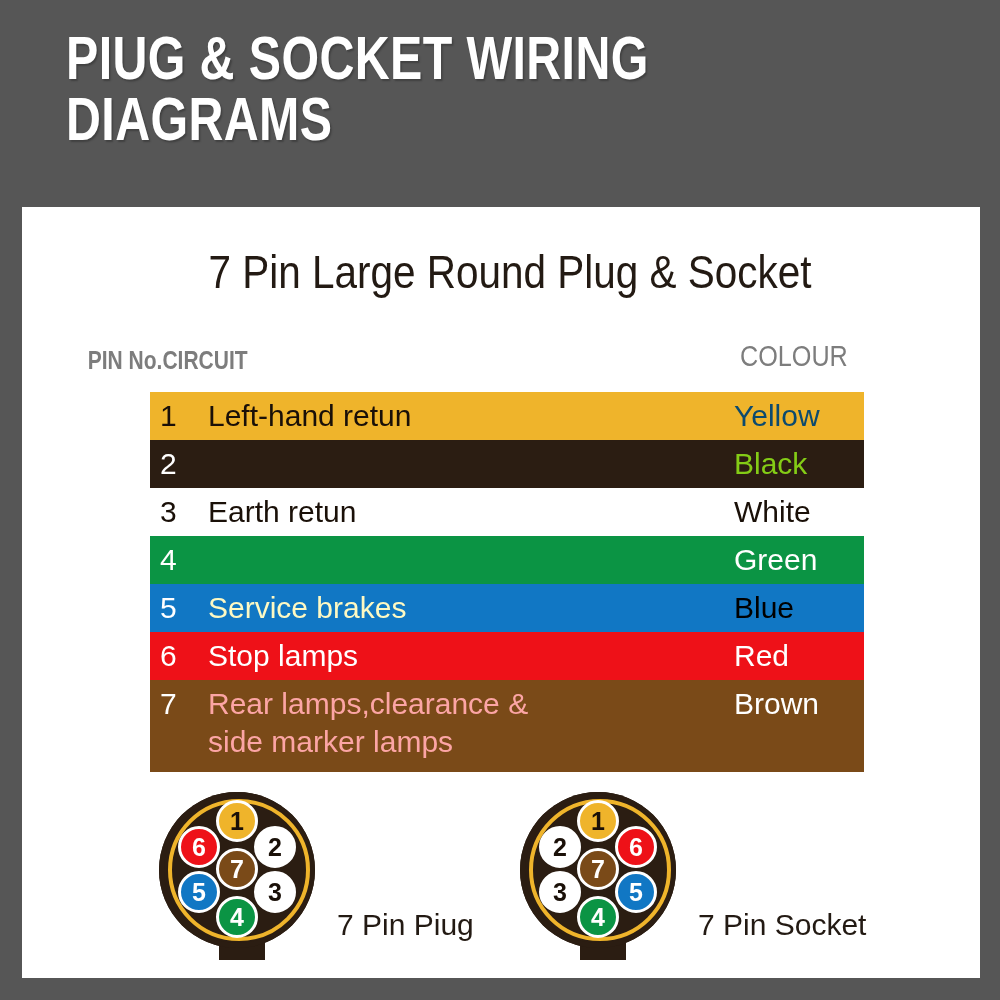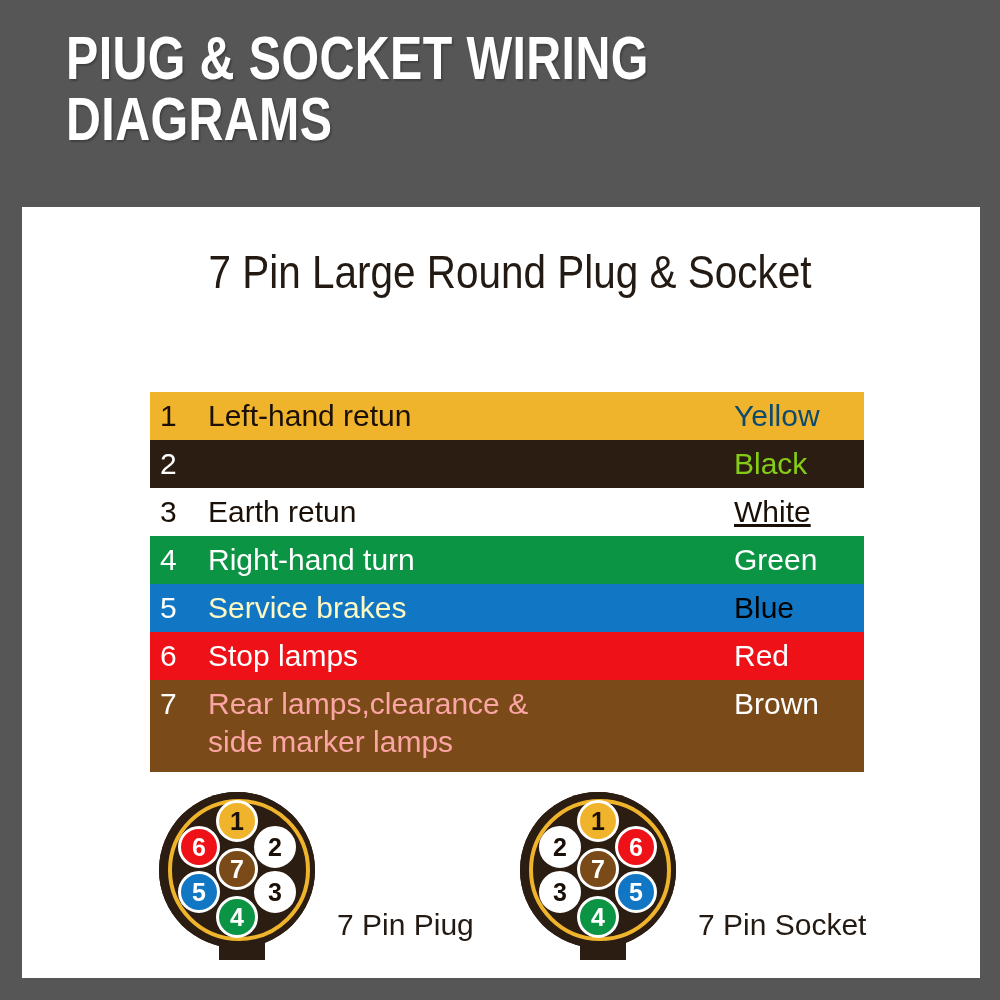--- a/index.html
+++ b/index.html
@@ -197,39 +197,42 @@
 
   <div class="header">
     <div class="header-title" style="color: rgb(255, 255, 255);">PIUG &amp; SOCKET WIRING
 DIAGRAMS</div>
   </div>
 
   <div class="card" style="background: rgb(255, 255, 255);">
 
     <div class="section-heading">7 Pin Large Round Plug &amp; Socket</div>
 
+    <div class="col-headers">
+      <div class="col-head pin" style="color: rgb(125, 125, 125);">PIN No.CIRCUIT</div>
+      <div class="col-head colour" style="color: rgb(125, 125, 125);">COLOUR</div>
+    </div>
 
     <div class="table" id="wiring-table">
         <div class="row" style="background: rgb(239, 180, 43);">
           <div class="pin-no" style="color: rgb(26, 16, 8);">1</div>
           <div class="circuit" style="color: rgb(26, 16, 8);">Left-hand retun</div>
           <div class="colour" style="color: #0c4a6e;">Yellow</div>
         </div>
         <div class="row" style="background: rgb(43, 29, 18);">
           <div class="pin-no" style="color: rgb(255, 255, 255);">2</div>
           <div class="colour" style="color: #84cc16;">Black</div>
         </div>
         <div class="row" style="background: rgb(255, 255, 255);">
           <div class="pin-no" style="color: rgb(26, 16, 8);">3</div>
           <div class="circuit" style="color: rgb(26, 16, 8);">Earth retun</div>
-          <div class="colour" style="color: rgb(26, 16, 8); text-decoration: underline;">White</div>
+          <div class="colour" style="color: rgb(26, 16, 8);">White</div>
         </div>
         <div class="row" style="background: rgb(11, 148, 68);">
           <div class="pin-no" style="color: rgb(255, 255, 255);">4</div>
-          <div class="circuit" style="color: rgb(255, 255, 255);">Right-hand turn</div>
           <div class="colour" style="color: #ffffff;">Green</div>
         </div>
         <div class="row" style="background: rgb(17, 119, 196);">
           <div class="pin-no" style="color: rgb(255, 255, 255);">5</div>
           <div class="circuit" style="color: #fef9c3;">Service brakes</div>
           <div class="colour" style="color: #000000;">Blue</div>
         </div>
         <div class="row" style="background: rgb(238, 17, 24);">
           <div class="pin-no" style="color: rgb(255, 255, 255);">6</div>
           <div class="circuit" style="color: rgb(255, 255, 255);">Stop lamps</div>

